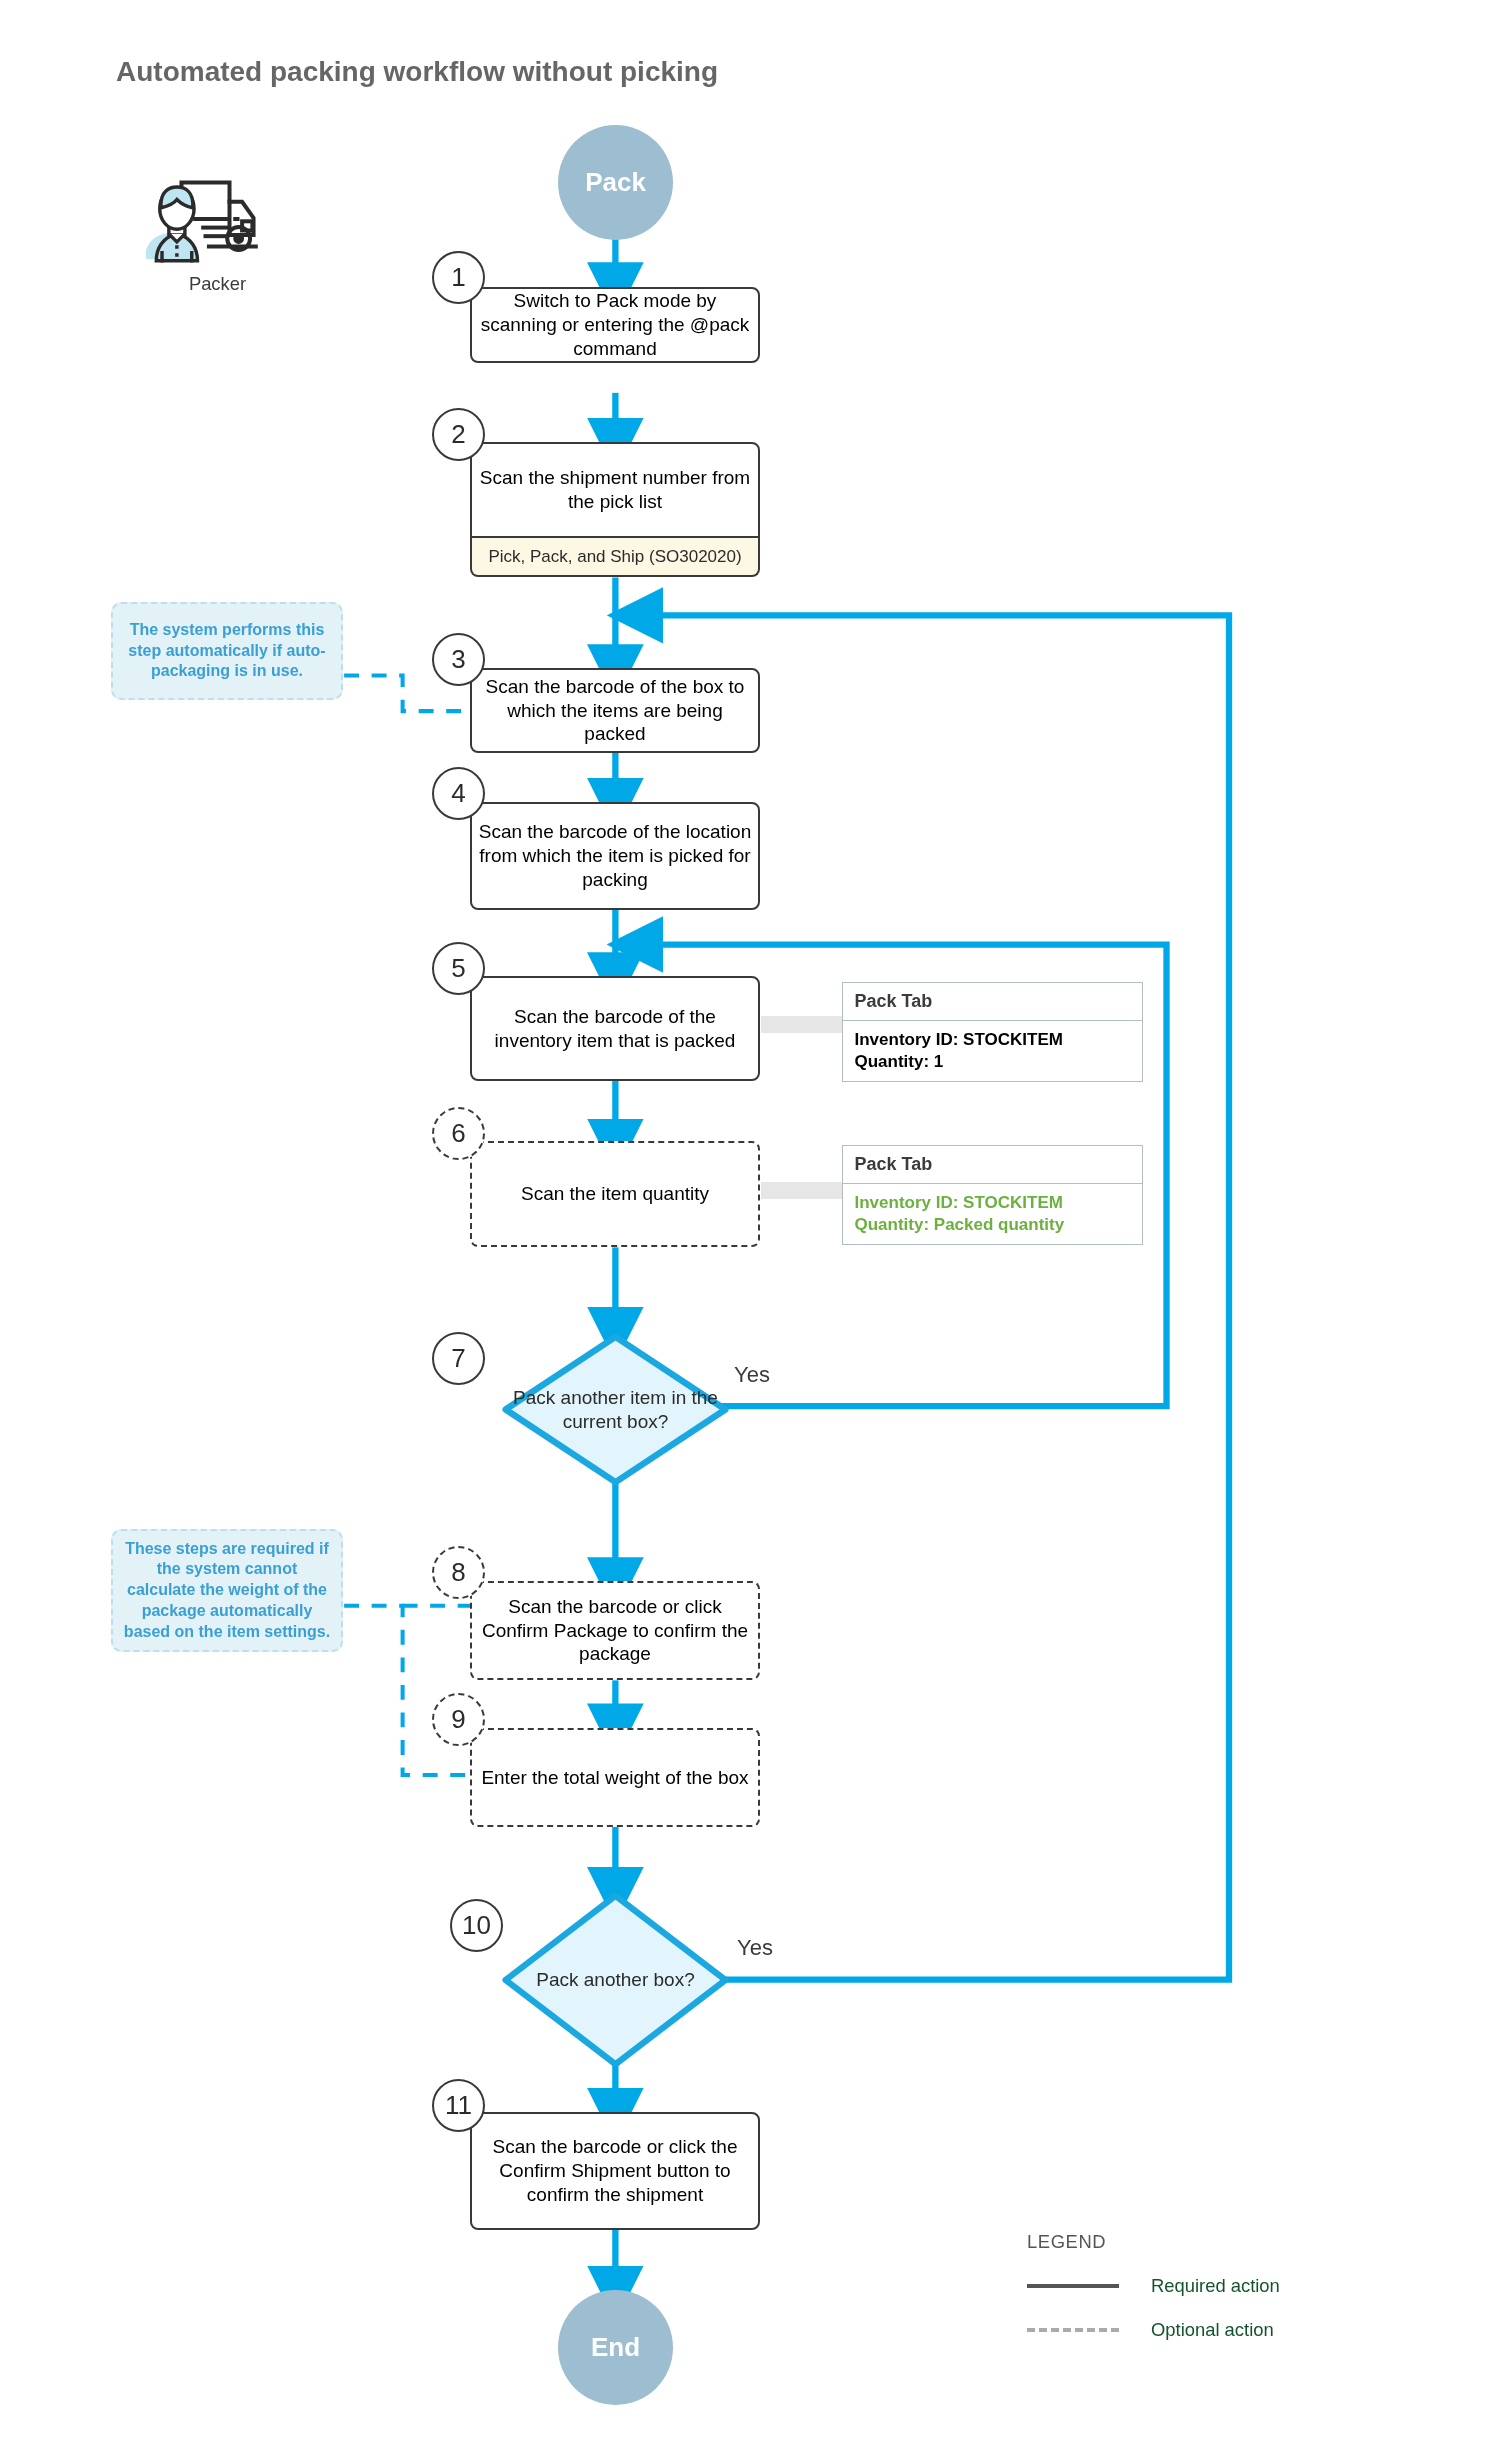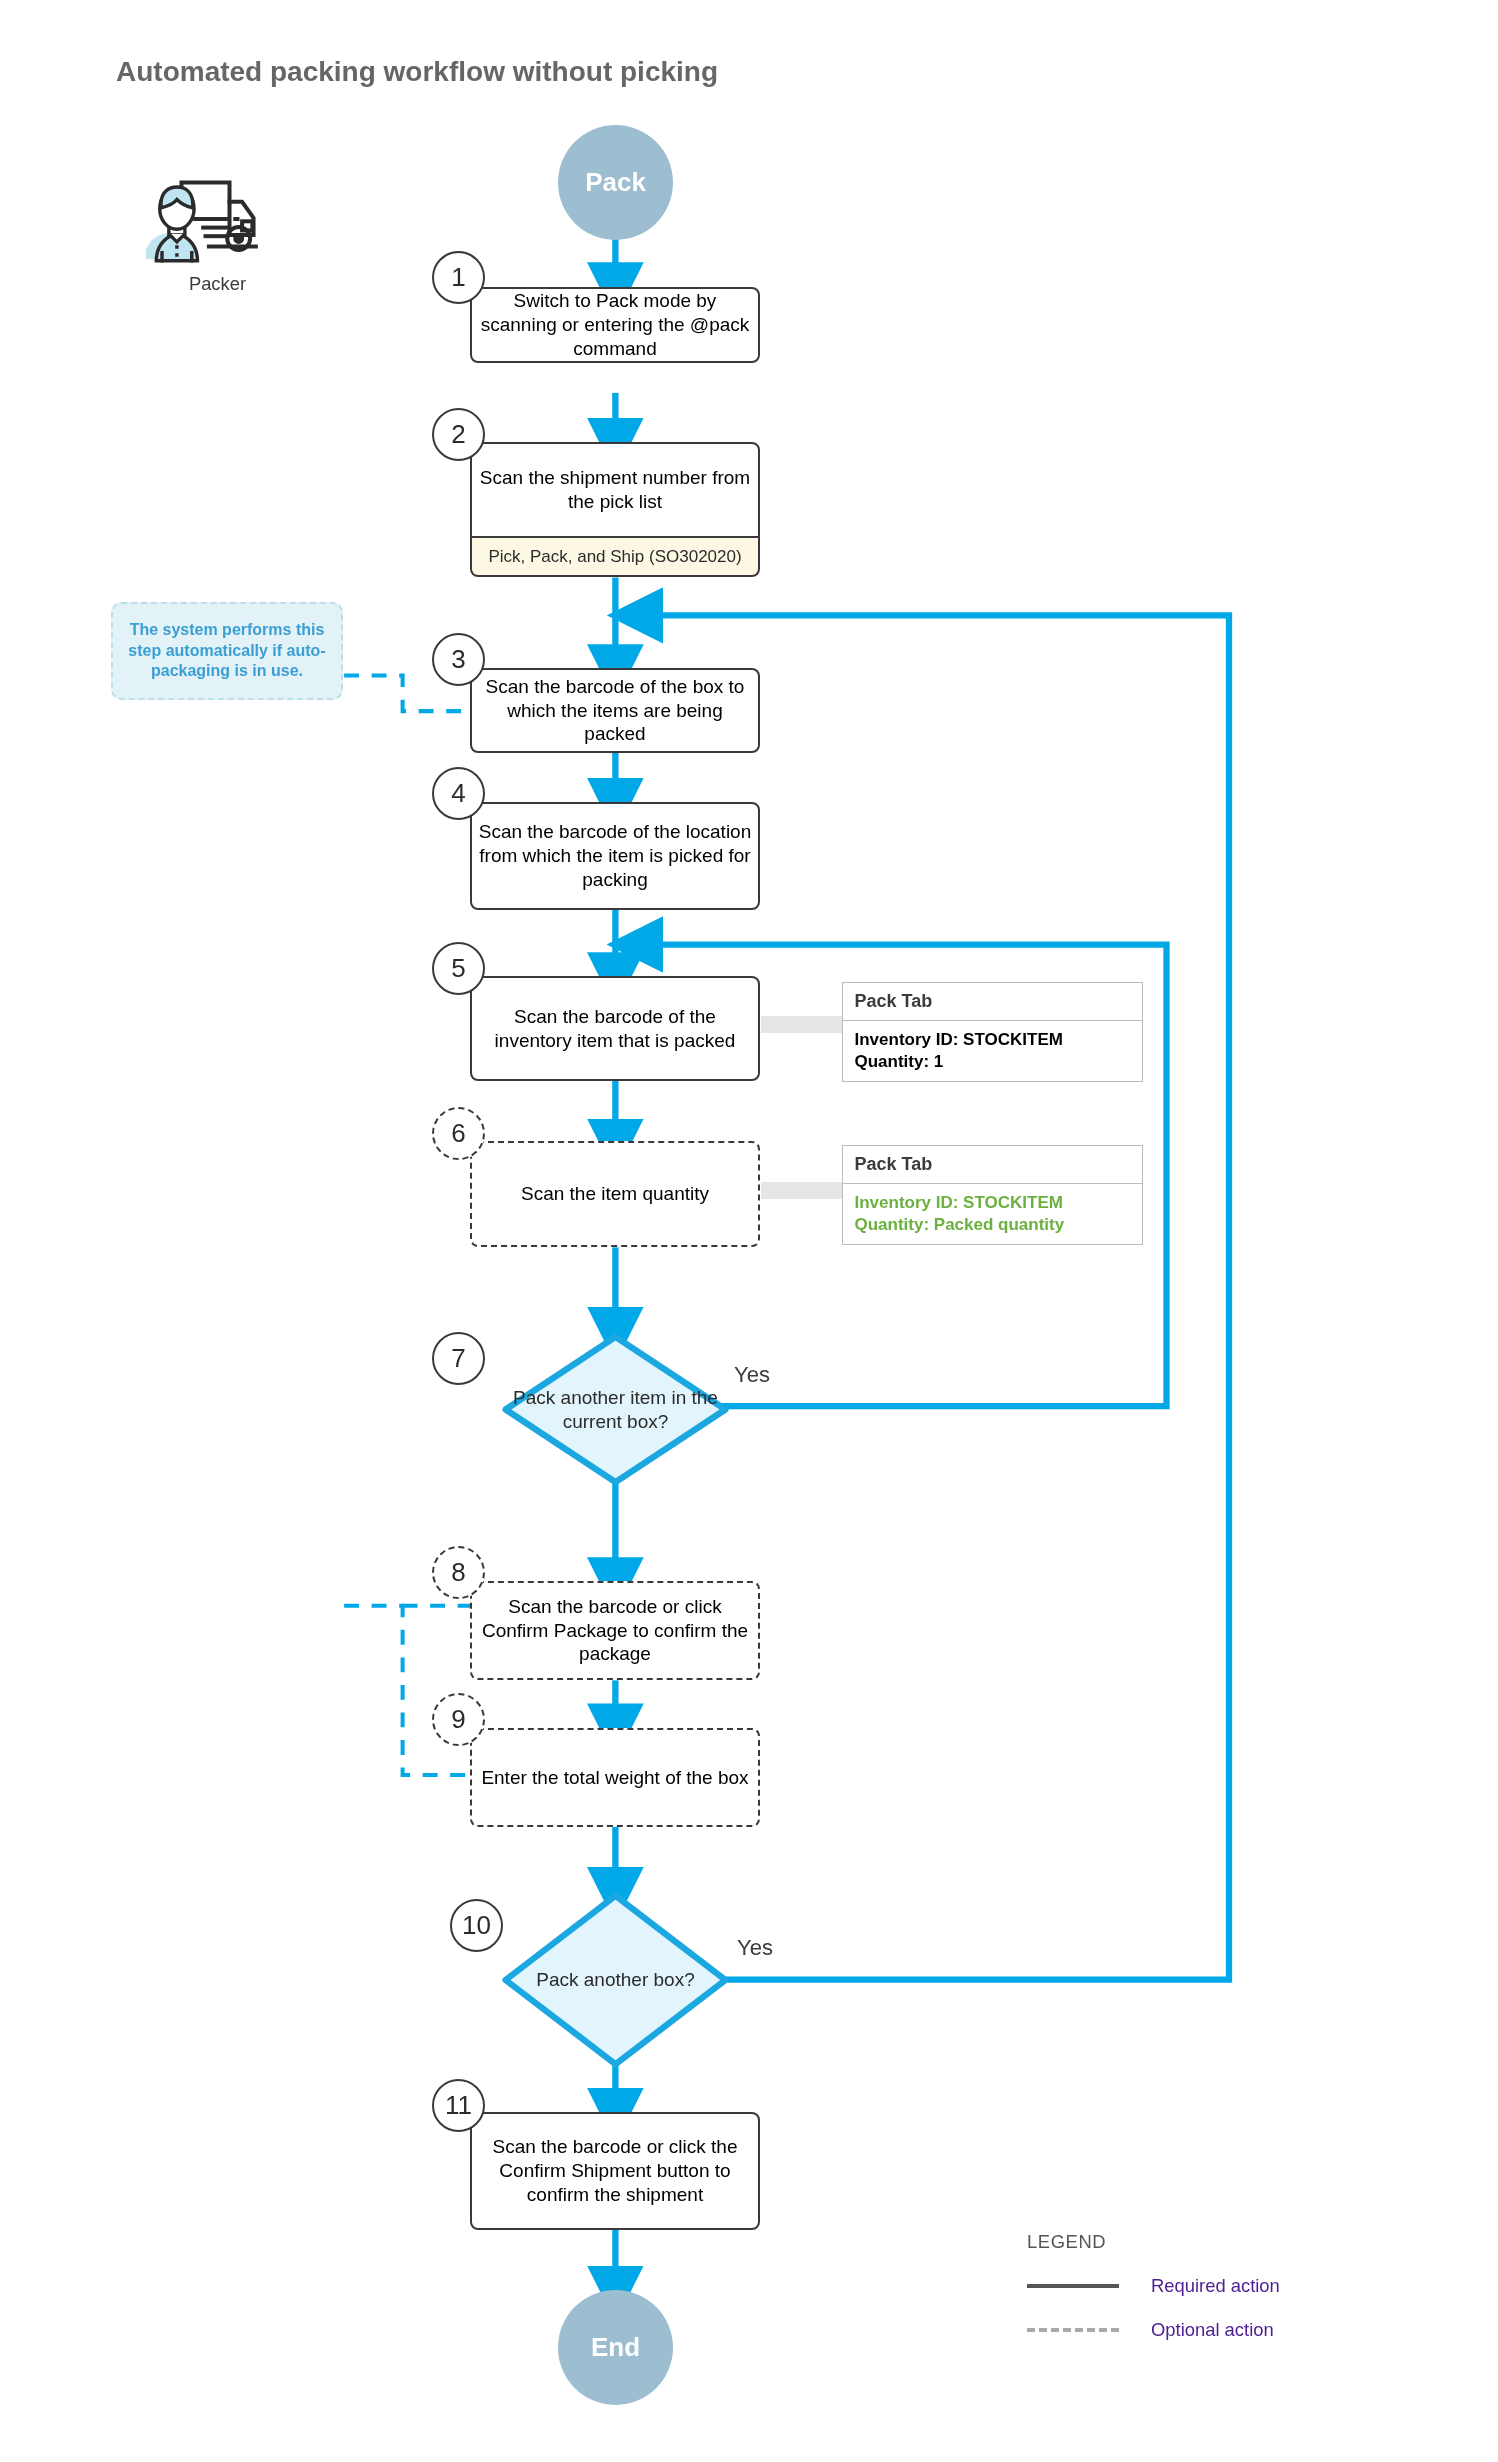--- a/index.html
+++ b/index.html
@@ -210,21 +210,21 @@
     display: flex;
     align-items: center;
     margin-top: 22px;
   }
   .legend-swatch { width: 92px; height: 0; }
   .legend-swatch.solid  { border-top: 4px solid #555555; }
   .legend-swatch.dashed { border-top: 4px dashed #aaaaaa; }
   .legend-text {
     margin-left: 32px;
     font-size: 18.4px;
-    color: #4c1d95;
+    color: #14532d;
   }
 </style>
 </head>
 <body>
 
 <div id="canvas">
 
   <svg id="edges" viewBox="0 0 2612 4293" width="1498" height="2462">
     <defs>
       <marker id="arrowblue" markerWidth="9" markerHeight="9" refX="3.6" refY="4.5" orient="auto" markerUnits="strokeWidth">
@@ -346,20 +346,21 @@
 
   <div class="badge" style="left:432px; top:1332px;">7</div>
   <div class="diamond-wrap" style="left:501px; top:1332px; width:229px; height:155px;">
     <svg width="229" height="155" viewBox="0 0 400 270">
       <polygon points="200,8 392,135 200,262 8,135" fill="#e2f4fc" stroke="#1ba7e0" stroke-width="11" stroke-linejoin="round"></polygon>
     </svg>
     <div class="diamond-text">Pack another item in the current box?</div>
   </div>
   <div class="edge-label" style="left:734px; top:1362px;">Yes</div>
 
+  <div class="note" style="left:111px; top:1529px; width:232px; height:123px;">These steps are required if the system cannot calculate the weight of the package automatically based on the item settings.</div>
 
   <div class="badge optional" style="left:432px; top:1546px;">8</div>
   <div class="node optional" style="left:470px; top:1581px; width:290px; height:99px;">Scan the barcode or click Confirm Package to confirm the package</div>
 
   <div class="badge optional" style="left:432px; top:1693px;">9</div>
   <div class="node optional" style="left:470px; top:1728px; width:290px; height:99px;">Enter the total weight of the box</div>
 
   <div class="badge" style="left:450px; top:1899px;">10</div>
   <div class="diamond-wrap" style="left:501px; top:1891px; width:229px; height:178px;">
     <svg width="229" height="178" viewBox="0 0 400 310">

